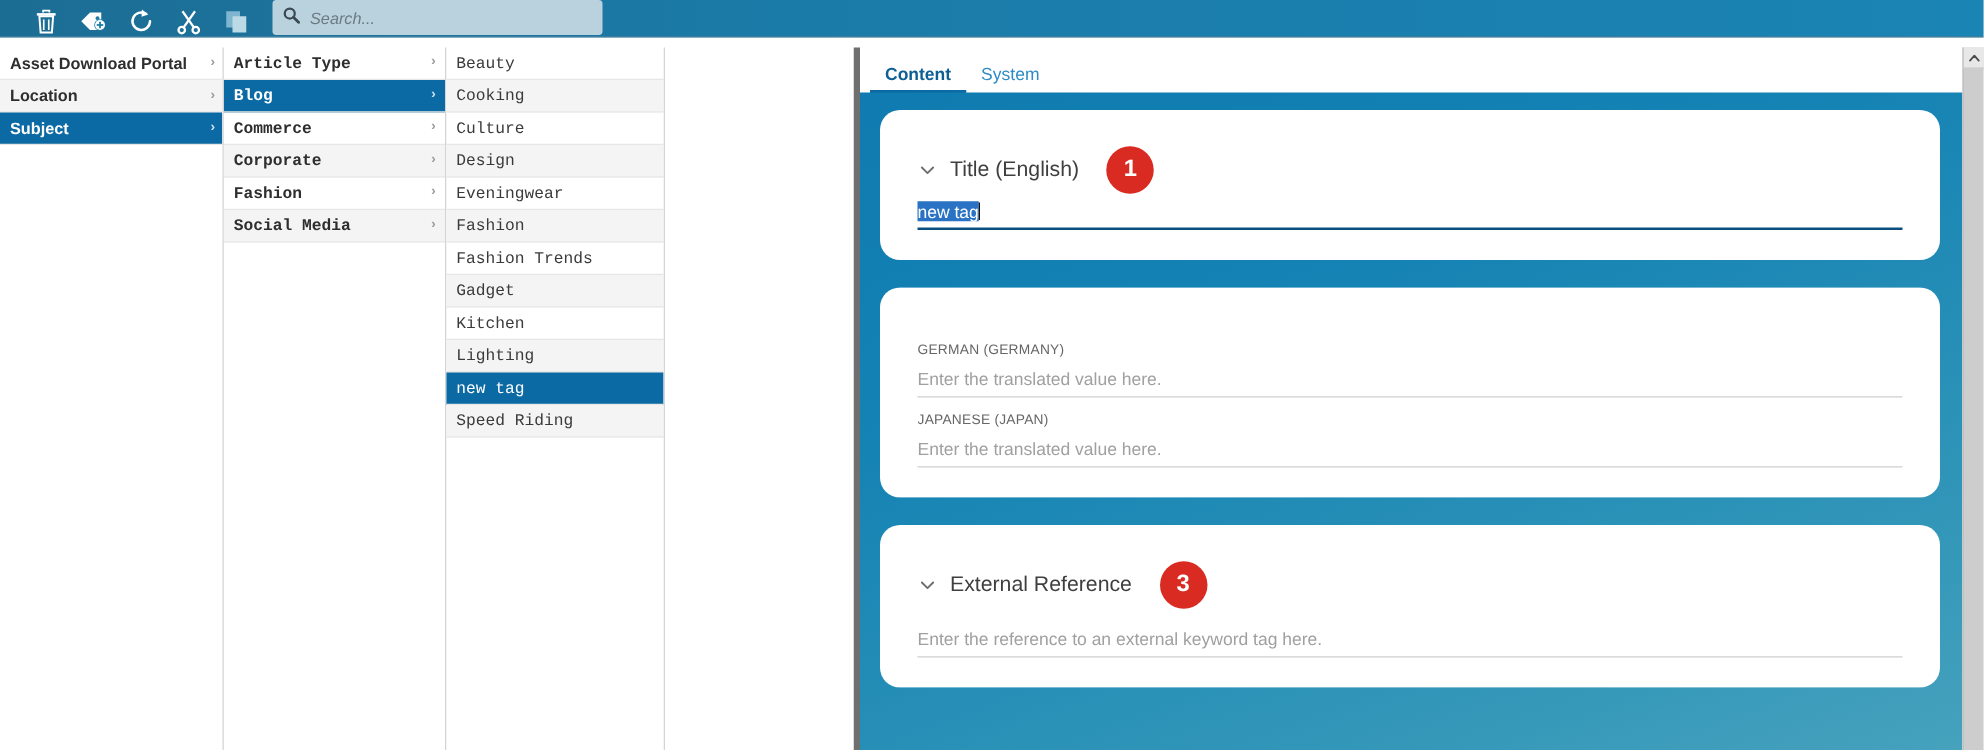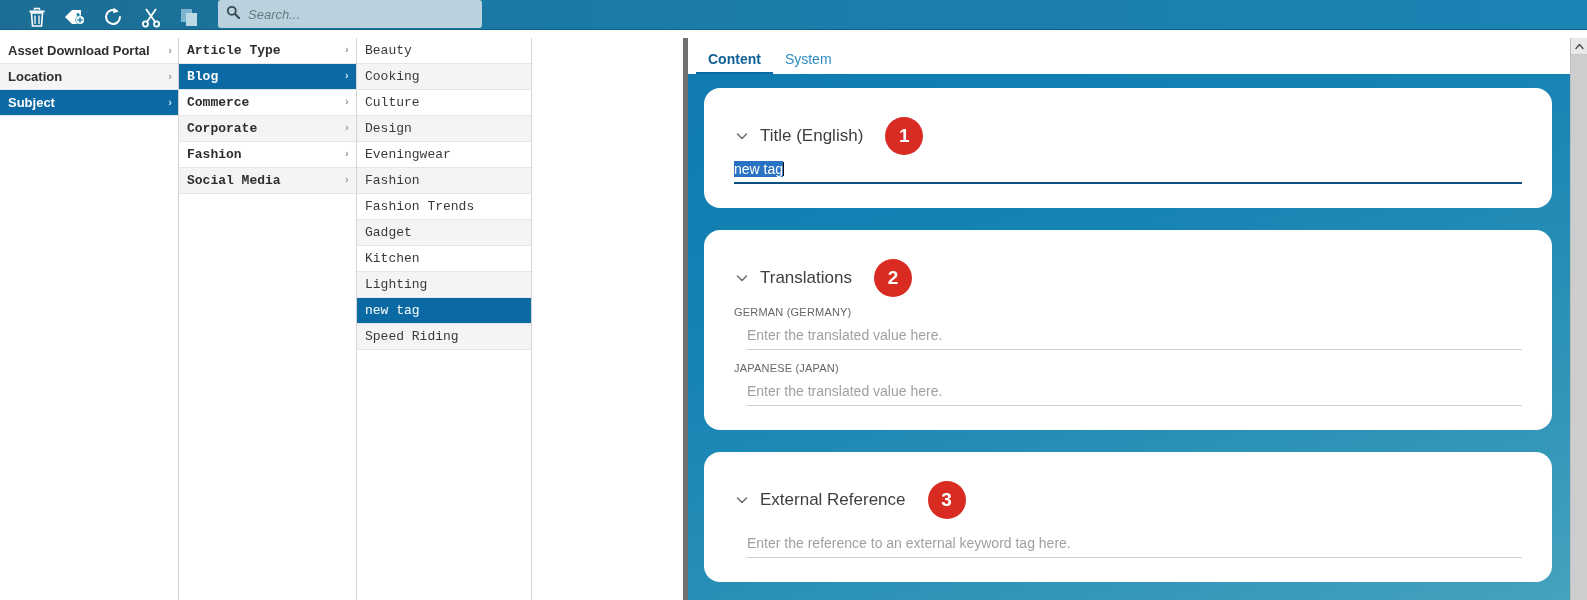--- a/index.html
+++ b/index.html
@@ -147,21 +147,21 @@
   .badge {
     width: 38px; height: 38px; border-radius: 50%;
     background: #d92b22;
     color: #ffffff;
     font-size: 19px; font-weight: bold;
     display: flex; align-items: center; justify-content: center;
     margin-left: 22px;
     flex: 0 0 auto;
   }
 
-  .field { position: relative; margin-top: 6px; margin-left: 13px; }
+  .field { position: relative; margin-top: 6px; }
   .field-line {
     width: 100%; height: 26px;
     border: 0; border-bottom: 1px solid #cfcfcf;
     outline: none; background: transparent;
     font-family: "Liberation Sans", sans-serif;
     font-size: 14px; color: #555;
     padding: 0 0 4px 0;
   }
   .field-line::placeholder { color: #a0a0a0; opacity: 1; }
   .sel-text {
@@ -385,29 +385,20 @@
         </div>
         <div class="title-input-wrap">
           <span class="title-value">
             <span class="sel-text">new tag</span><span class="caret-bar"></span>
           </span>
           <span class="title-underline"></span>
         </div>
       </div>
 
       <div class="card">
-        <div class="card-head">
-          <span class="caret">
-            <svg width="16" height="16" viewBox="0 0 16 16">
-              <path d="M3.5 6 L8 10.5 L12.5 6" fill="none" stroke="#6d6d6d" stroke-width="1.5" stroke-linecap="round" stroke-linejoin="round"></path>
-            </svg>
-          </span>
-          <span class="card-title">Translations</span>
-          <span class="badge">2</span>
-        </div>
 
         <div class="lang-label">GERMAN (GERMANY)</div>
         <div class="field">
           <input class="field-line" type="text" placeholder="Enter the translated value here." style="">
         </div>
 
         <div class="lang-label">JAPANESE (JAPAN)</div>
         <div class="field">
           <input class="field-line" type="text" placeholder="Enter the translated value here." style="">
         </div>

